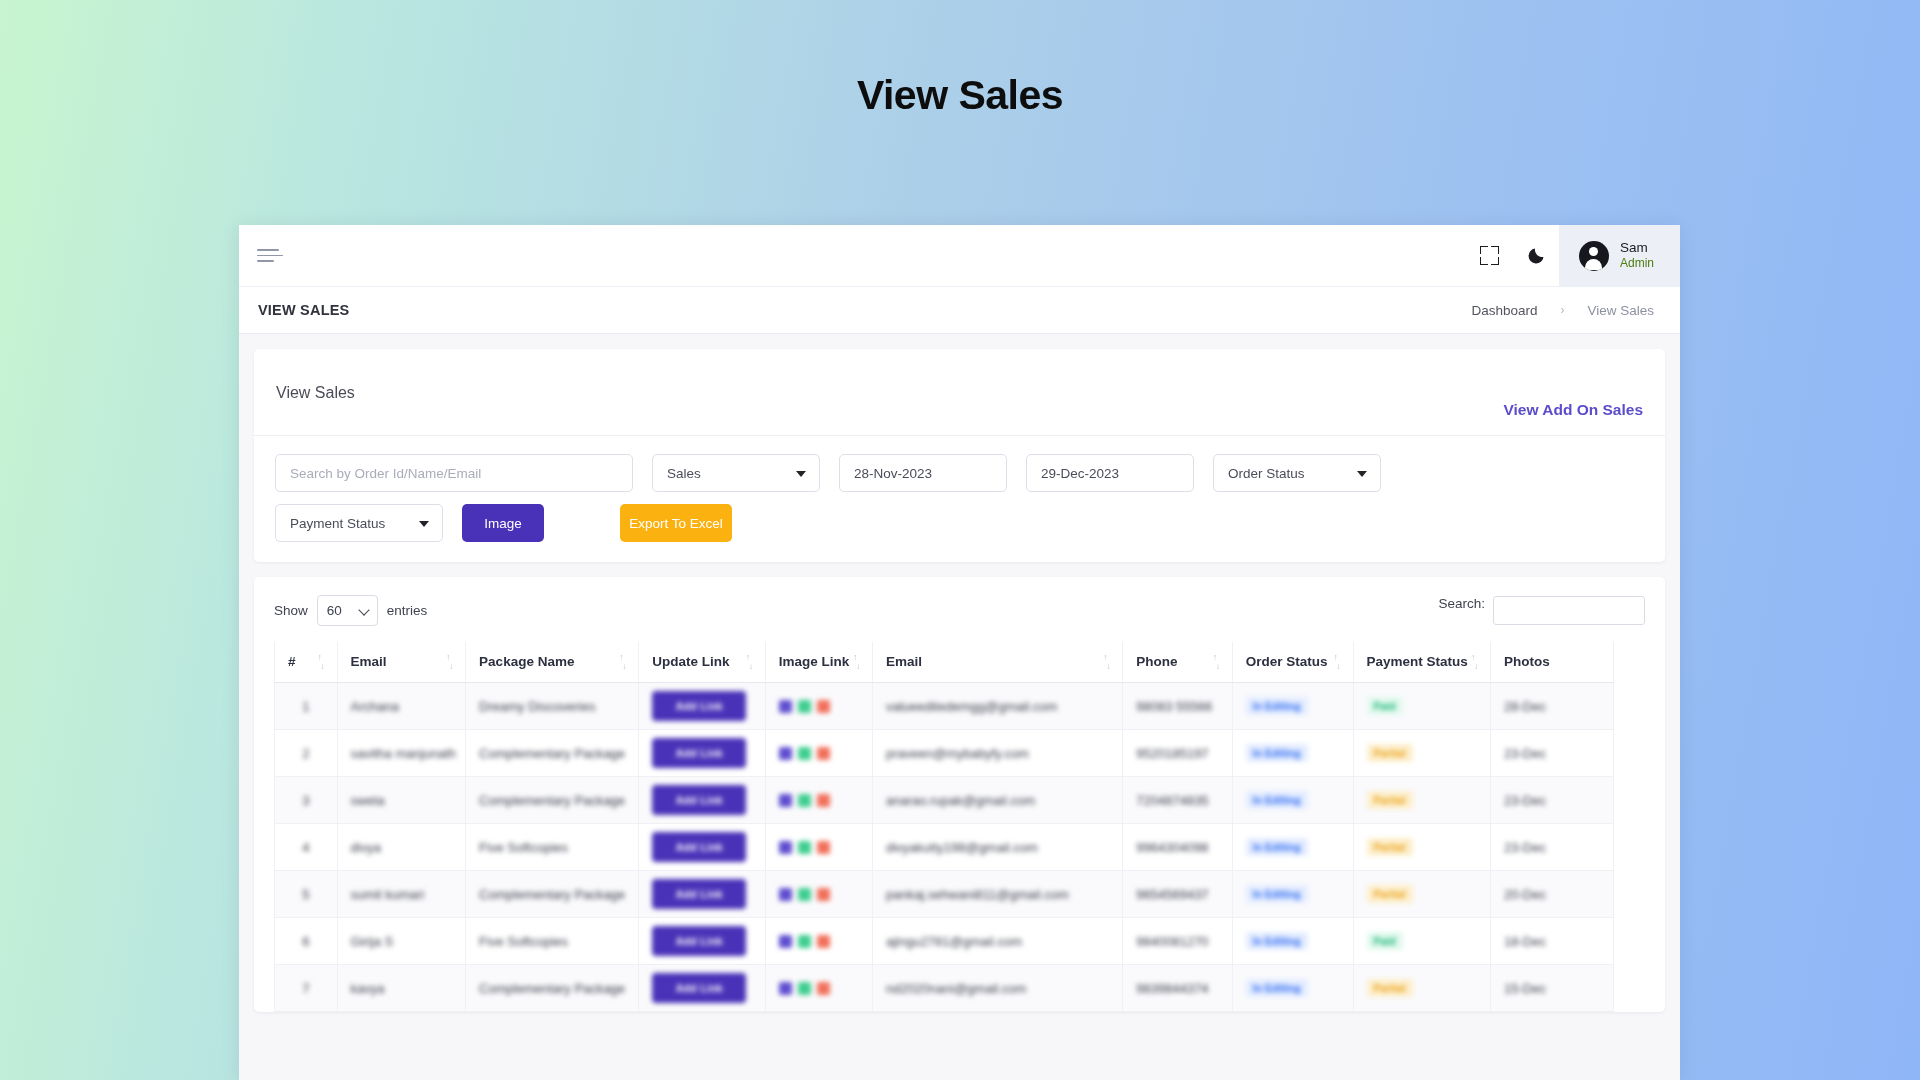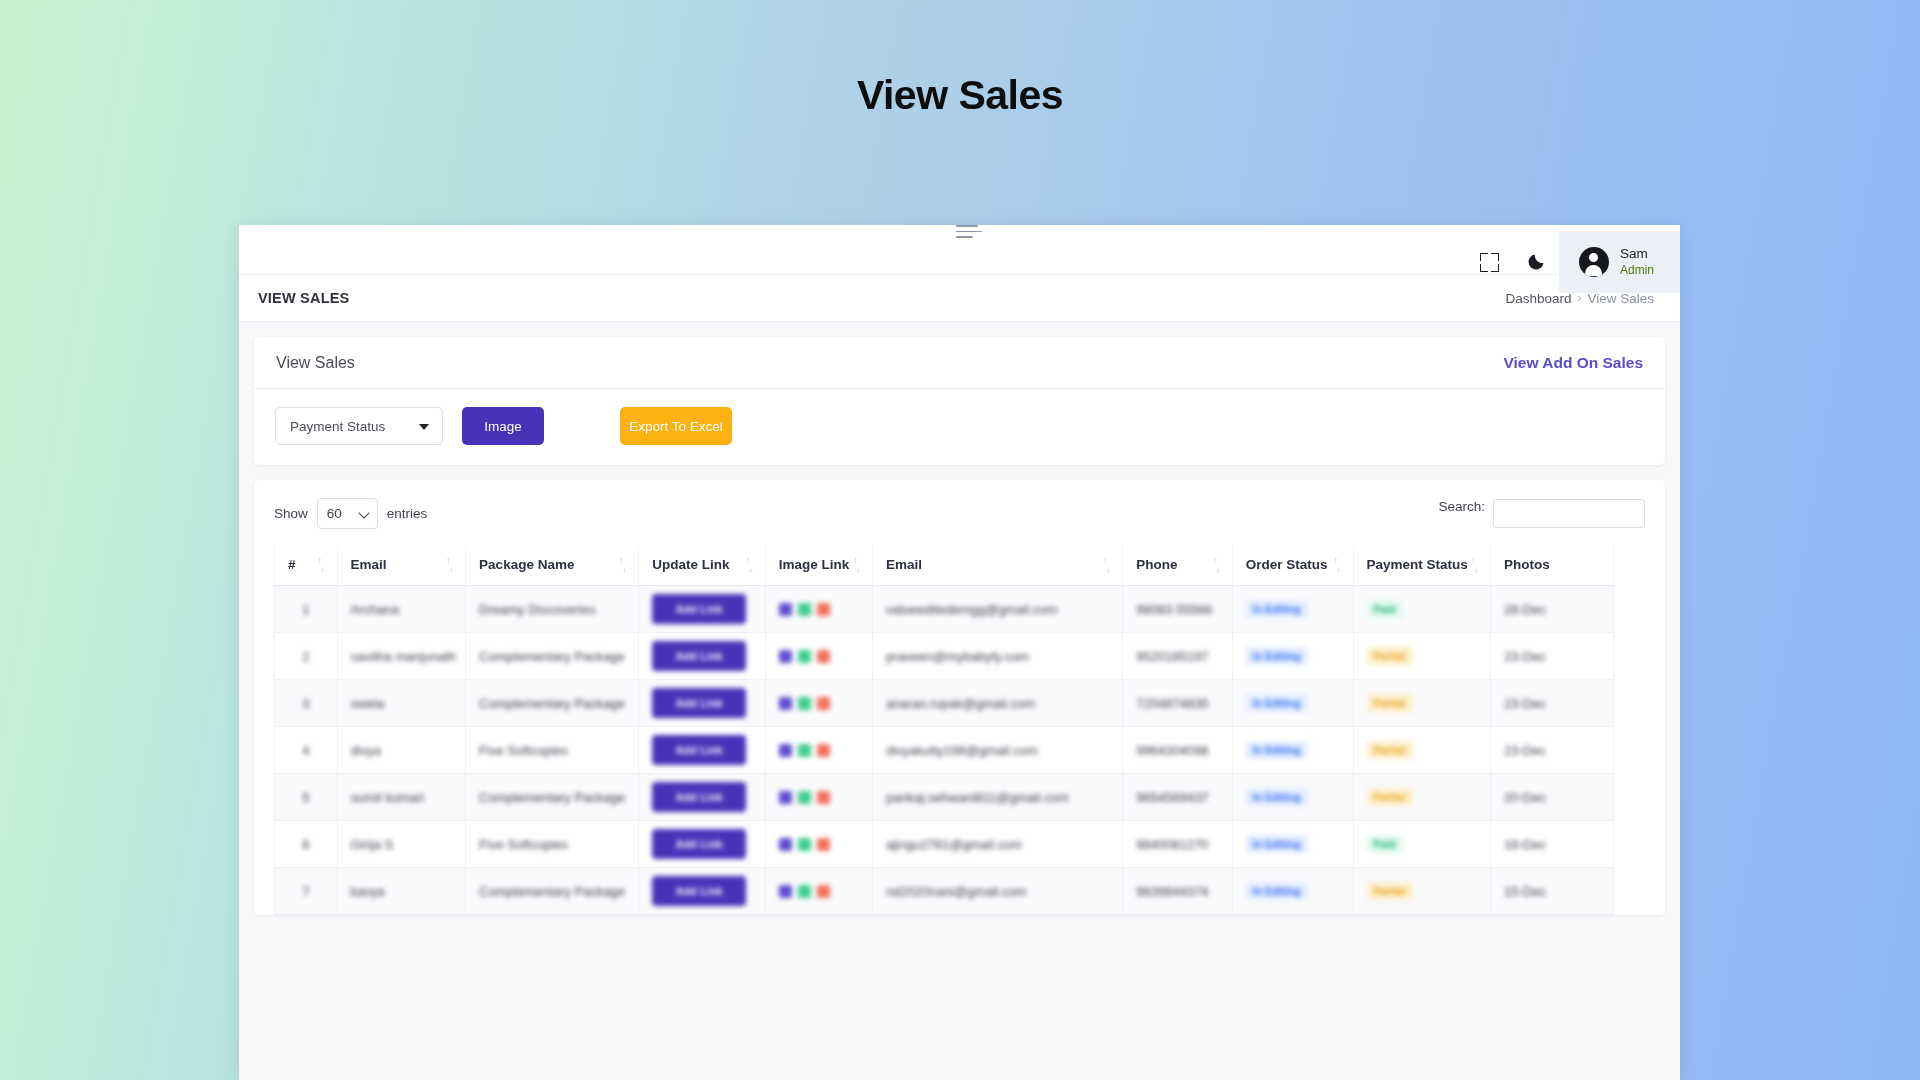--- a/index.html
+++ b/index.html
@@ -29,27 +29,26 @@
     position: absolute;
     left: 239px; top: 225px;
     width: 1441px; height: 855px;
     background: #f7f7f9;
     overflow: hidden;
     box-shadow: 0 2px 18px rgba(30,40,90,0.10);
   }
 
   
   .topbar {
-    height: 50px;
+    height: 62px;
     background: #ffffff;
     display: flex;
     align-items: center;
     border-bottom: 1px solid #eceef3;
     position: relative;
-    flex-direction: column;
   }
   .hamburger {
     margin-left: 18px;
     width: 26px; height: 20px;
     display: flex; flex-direction: column; justify-content: center; gap: 4px;
     cursor: pointer;
   }
   .hamburger i { display: block; height: 1.6px; background: #9196a8; border-radius: 2px; }
   .hamburger i:nth-child(1) { width: 22px; }
   .hamburger i:nth-child(2) { width: 26px; }
@@ -97,40 +96,40 @@
     height: 47px;
     background: #ffffff;
     display: flex; align-items: center;
     padding: 0 26px 0 19px;
     border-bottom: 1px solid #e9ebf1;
   }
   .crumb-title {
     font-size: 14.5px; font-weight: bold; color: #30323d;
     letter-spacing: 0.2px;
   }
-  .crumbs { margin-left: auto; display: flex; align-items: center; gap: 6px; font-size: 13.5px; }
+  .crumbs { margin-left: auto; display: flex; align-items: center; gap: 23px; font-size: 13.5px; }
   .crumb-link { color: #53555f; cursor: pointer; }
   .crumb-sep { color: #b4b7c3; font-size: 12px; }
   .crumb-current { color: #8d90a0; }
 
   
   .content { padding: 15px; }
   .card {
     background: #ffffff;
     border-radius: 5px;
     box-shadow: 0 1px 3px rgba(40,50,80,0.07);
   }
 
   .card-head {
     display: flex; align-items: center; justify-content: space-between;
     padding: 17px 22px 16px 22px;
     border-bottom: 1px solid #edeef3;
   }
   .card-head h2 { font-size: 16px; font-weight: normal; color: #4a4d59; }
-  .addon-link { font-size: 15.5px; color: #5b4ccc; font-weight: bold; cursor: pointer; }
+  .addon-link { font-size: 15.5px; color: #5b4ccc; font-weight: bold; cursor: pointer; margin-top: 35px; }
 
   .filters { padding: 18px 21px 20px 21px; }
   .filter-row { display: flex; align-items: center; gap: 19px; }
   .filter-row + .filter-row { margin-top: 12px; }
 
   .inp {
     height: 38px;
     border: 1px solid #dcdfe8;
     border-radius: 5px;
     background: #fff;
@@ -291,20 +290,33 @@
 
   <div class="content">
 
     <div class="card">
       <div class="card-head">
         <h2>View Sales</h2>
         <span class="addon-link">View Add On Sales</span>
       </div>
 
       <div class="filters">
+        <div class="filter-row">
+          <div class="inp ph w-search">Search by Order Id/Name/Email</div>
+          <div class="inp sel w-sel">
+            <span>Sales</span>
+            <span class="caret"></span>
+          </div>
+          <div class="inp w-date">28-Nov-2023</div>
+          <div class="inp w-date">29-Dec-2023</div>
+          <div class="inp sel w-status">
+            <span>Order Status</span>
+            <span class="caret"></span>
+          </div>
+        </div>
         <div class="filter-row">
           <div class="inp sel w-pay">
             <span>Payment Status</span>
             <span class="caret"></span>
           </div>
           <div class="btn btn-search">Image</div>
           <div class="spacer-gap"></div>
           <div class="btn btn-excel">Export To Excel</div>
         </div>
       </div>

